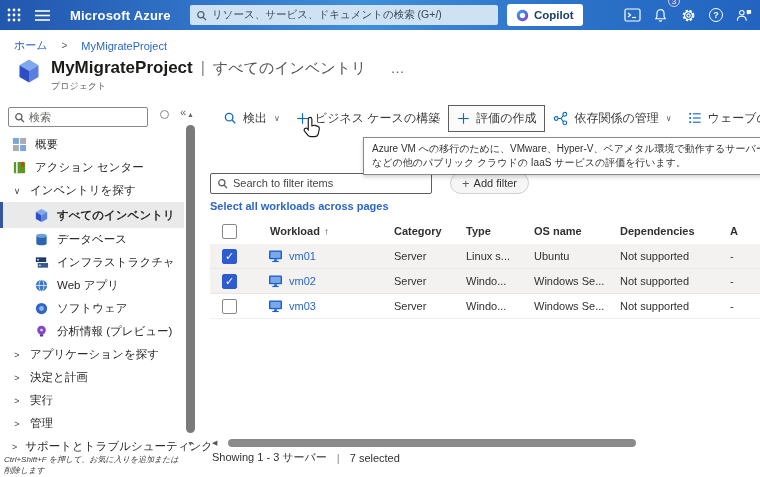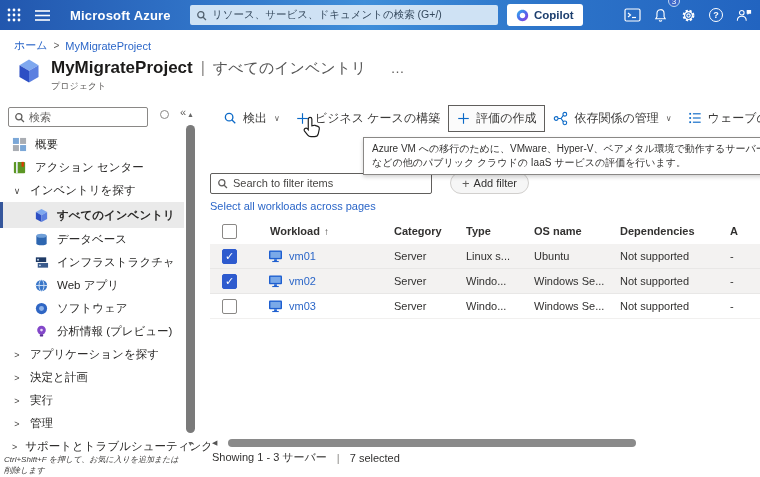--- a/index.html
+++ b/index.html
@@ -19,21 +19,21 @@
     background:#fff; border-radius:3px; display:flex; align-items:center; gap:5px; cursor:pointer;justify-content:center; }
   #copilot-btn span { font-size:11.5px; font-weight:bold; color:#1c3e6e; }
   #topbar-right { position:absolute; right:2px; top:0; height:30px; display:flex; align-items:center; }
   .badge { position:absolute; top:-5px; right:-6px; width:12px; height:12px; border-radius:50%;
     background:#3c67c9; border:1px solid #bcd7f0; color:#fff; font-size:8px;
     display:flex; align-items:center; justify-content:center; }
   .help-circ { width:14px; height:14px; border:1.4px solid #fff; border-radius:50%;
     color:#fff; font-size:9px; font-weight:bold; display:flex; align-items:center; justify-content:center; }
 
   
-  #breadcrumb { position:absolute; top:38px; left:14px; font-size:11px; display:flex; gap:6px; align-items:center; }
+  #breadcrumb { position:absolute; top:38px; left:14px; font-size:11px; display:flex; gap:14px; align-items:center; }
   #breadcrumb a { color:#2b66c8; text-decoration:none; cursor:pointer; }
   #breadcrumb .sep { color:#605e5c; font-size:10px; }
 
   
   #pagehead { position:absolute; top:58px; left:16px; display:flex; gap:9px; }
   #pagehead .txt .line1 { display:flex; align-items:baseline; gap:8px; }
   #pagehead .title { font-size:17px; font-weight:bold; color:#1b1a19; }
   #pagehead .pipe { font-size:16px; color:#8a8886; }
   #pagehead .view { font-size:15px; color:#555; }
   #pagehead .more { font-size:14px; color:#605e5c; margin-left:16px; cursor:pointer; }
@@ -75,21 +75,21 @@
   #cursor { position:absolute; top:116px; left:303px; z-index:60; pointer-events:none; }
 
   #filter-row { position:absolute; top:72px; left:0; display:flex; align-items:center; gap:18px; }
   #filter-input { width:222px; height:21px; border:1px solid #605e5c; border-radius:2px;
     display:flex; align-items:center; padding:0 6px; cursor:text; background:#fff; }
   #filter-input .ph { font-size:11px; color:#484644; margin-left:5px; }
   #add-filter { height:22px; border:1px solid #d1cfcd; background:#f6f6f6; border-radius:11px;
     display:flex; align-items:center; gap:4px; padding:0 11px; font-size:11px; color:#323130; cursor:pointer; }
   #add-filter .plus { color:#605e5c; font-size:13px; }
 
-  #select-all { position:absolute; top:100px; left:0; font-size:11px; color:#2b66c8; cursor:pointer; text-decoration:none; }
+  #select-all { position:absolute; top:100px; left:0; font-size:11px; color:#2b66c8; cursor:pointer; text-decoration:none;font-weight:bold; }
 
   
   #grid { position:absolute; top:118px; left:0; width:550px; font-size:11px; }
   .trow { display:flex; align-items:center; height:25px; }
   .trow.head { height:26px; font-weight:bold; }
   .trow.body-row { border-bottom:1px solid #f1f0ef; }
   .trow.sel { background:#f3f2f1; border-bottom:1px solid #e8e7e6; }
   .c-check { flex:0 0 38px; padding-left:12px; }
   .c-wl { flex:0 0 146px; display:flex; align-items:center; gap:6px; padding-left:20px; }
   .trow.head .c-wl { padding-left:22px; gap:4px; }

